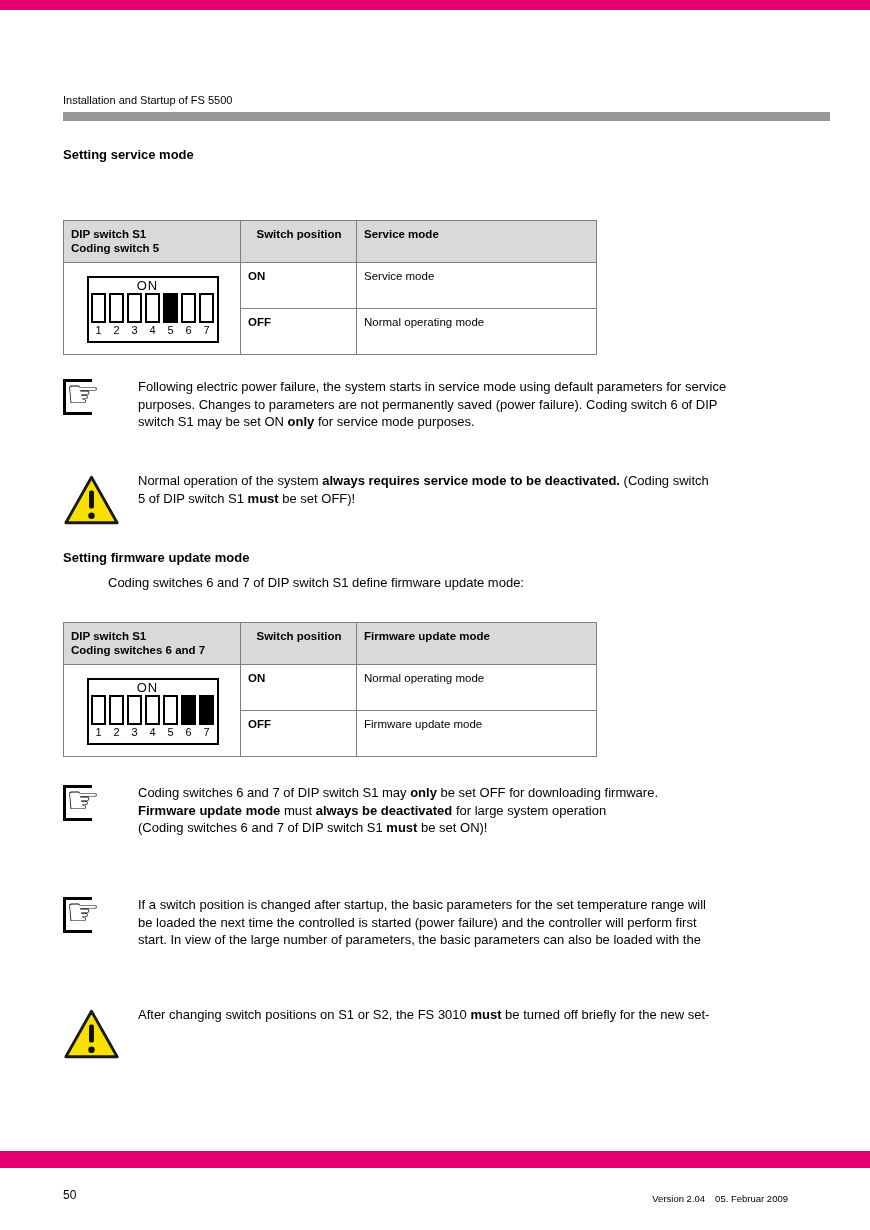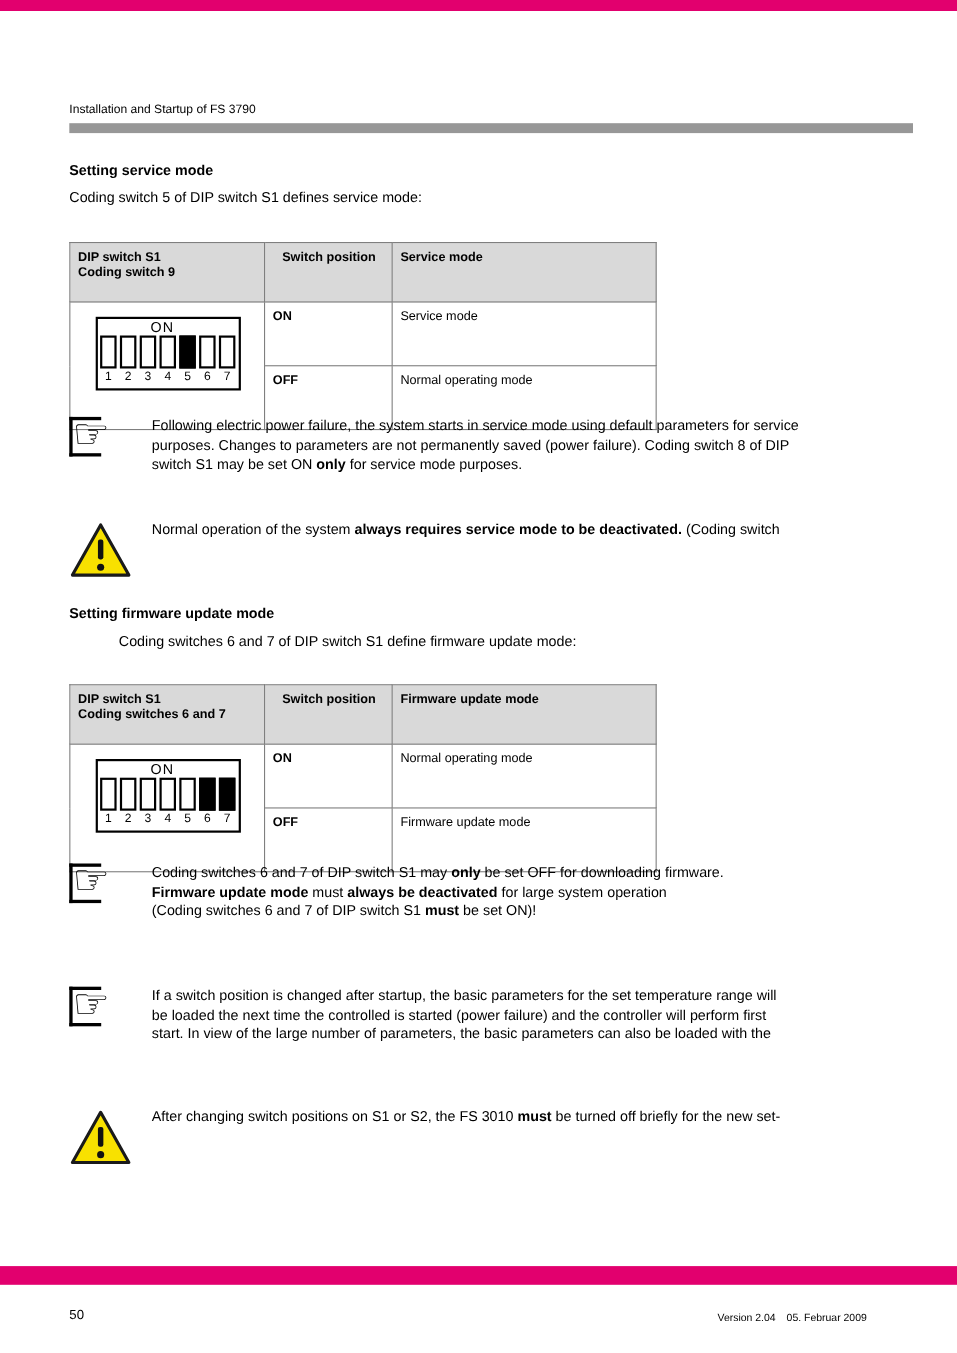--- a/index.html
+++ b/index.html
@@ -7,21 +7,21 @@
         font-family:"Liberation Sans",sans-serif;color:#000;}
   .bar{position:absolute;left:0;width:870px;background:var(--magenta,#e2006e);}
   .bar.top{top:0;height:10px;}
   .bar.bottom{top:1151px;height:17px;}
   .runhead{position:absolute;left:63px;top:94px;font-size:11px;line-height:13px;}
   .grayline{position:absolute;left:63px;top:112px;width:767px;height:9px;background:var(--gray-bar,#979797);}
   .h1{position:absolute;left:63px;font-size:13px;font-weight:bold;line-height:15px;}
   .intro{position:absolute;left:63px;font-size:13px;line-height:15px;}
   table.dip-table{position:absolute;left:63px;border-collapse:collapse;table-layout:fixed;}
   table.dip-table td,table.dip-table th{border:1px solid #7f7f7f;vertical-align:top;
-        font-size:11.5px;line-height:14px;padding:6px 6px 12px 7px;text-align:left;}
+        font-size:11.5px;line-height:14px;padding:6px 6px 0 7px;text-align:left;}
   table.dip-table th{background:var(--table-header-bg,#d9d9d9);font-weight:bold;height:35px;}
   .c1{width:163px;} .c2{width:102px;margin-left:33px;} .c3{width:226px;}
   td.rowcell{height:39px;}
   td.poscell{text-align:center;font-weight:bold;}
   
   .dip{width:132px;height:67px;border:2px solid #000;box-sizing:border-box;margin:7px auto 0;}
   .dip-on{font-size:13px;line-height:14px;margin-top:1px;text-align:center;letter-spacing:1px;transform:translateX(-5px);}
   .dip-row{display:flex;justify-content:center;gap:3px;margin-top:0;}
   .sw{width:15px;height:30px;border:2px solid #000;box-sizing:border-box;background:#fff;}
   .sw.on{background:#000;}
@@ -41,32 +41,31 @@
   .pagenum{position:absolute;left:63px;top:1188px;font-size:12px;}
   .verinfo{position:absolute;right:82px;top:1193px;font-size:9.5px;display:flex;gap:10px;margin-left:28px;}
 </style>
 </head>
 <body>
 
 <div class="page">
 
   <div class="bar top"></div>
 
-  <div class="runhead">Installation and Startup of FS 3790</div>
+  <div class="runhead">Installation and Startup of FS 5500</div>
   <div class="grayline"></div>
 
   <div class="h1" style="top:147px;">Setting service mode</div>
-  <div class="intro" style="top:172px;">Coding switch 5 of DIP switch S1 defines service mode:</div>
 
   <table class="dip-table" style="top:220px;">
     <tbody>
         <tr>
       <th class="c1">
         <div>DIP switch S1</div>
-        <div>Coding switch 9</div>
+        <div>Coding switch 5</div>
       </th>
       <th class="c2" style="text-align:center;">Switch position</th>
       <th class="c3">Service mode</th>
     </tr>
     <tr>
       <td rowspan="2">
         <div class="dip">
           <div class="dip-on">ON</div>
           <div class="dip-row">
                 <div class="sw"></div>
@@ -99,35 +98,36 @@
     </table>
 
   <div class="notice" style="top:378px;">
     <div class="iconcol">
       <div class="hand">
           <span class="glyph">☞</span>
         </div>
     </div>
     <div class="txt">
         <div><span>Following electric power failure, the system starts in service mode using default parameters for service</span></div>
-        <div><span>purposes. Changes to parameters are not permanently saved (power failure). Coding switch 8 of DIP</span></div>
+        <div><span>purposes. Changes to parameters are not permanently saved (power failure). Coding switch 6 of DIP</span></div>
         <div><span>switch S1 may be set ON </span><span class="b">only</span><span> for service mode purposes.</span></div>
       </div>
   </div>
 
   <div class="notice" style="top:472px;">
     <div class="iconcol">
       <svg class="tri" width="57" height="52" viewBox="0 0 60 54">
         <polygon points="30,3 57,51 3,51" style="fill:var(--warning-yellow,#f8e100);stroke:#1a1a1a;stroke-width:3;stroke-linejoin:round;"></polygon>
         <rect x="27.4" y="17" width="5.2" height="19" rx="2" fill="#111"></rect>
         <circle cx="30" cy="43.5" r="3.4" fill="#111"></circle>
       </svg>
     </div>
     <div class="txt">
         <div><span>Normal operation of the system </span><span class="b">always requires service mode to be deactivated.</span><span> (Coding switch</span></div>
+        <div><span>5 of DIP switch S1 </span><span class="b">must</span><span> be set OFF)!</span></div>
       </div>
   </div>
 
   <div class="h1" style="top:550px;">Setting firmware update mode</div>
   <div class="intro" style="top:575px;margin-left:45px;">Coding switches 6 and 7 of DIP switch S1 define firmware update mode:</div>
 
   <table class="dip-table" style="top:622px;">
     <tbody>
         <tr>
       <th class="c1">

